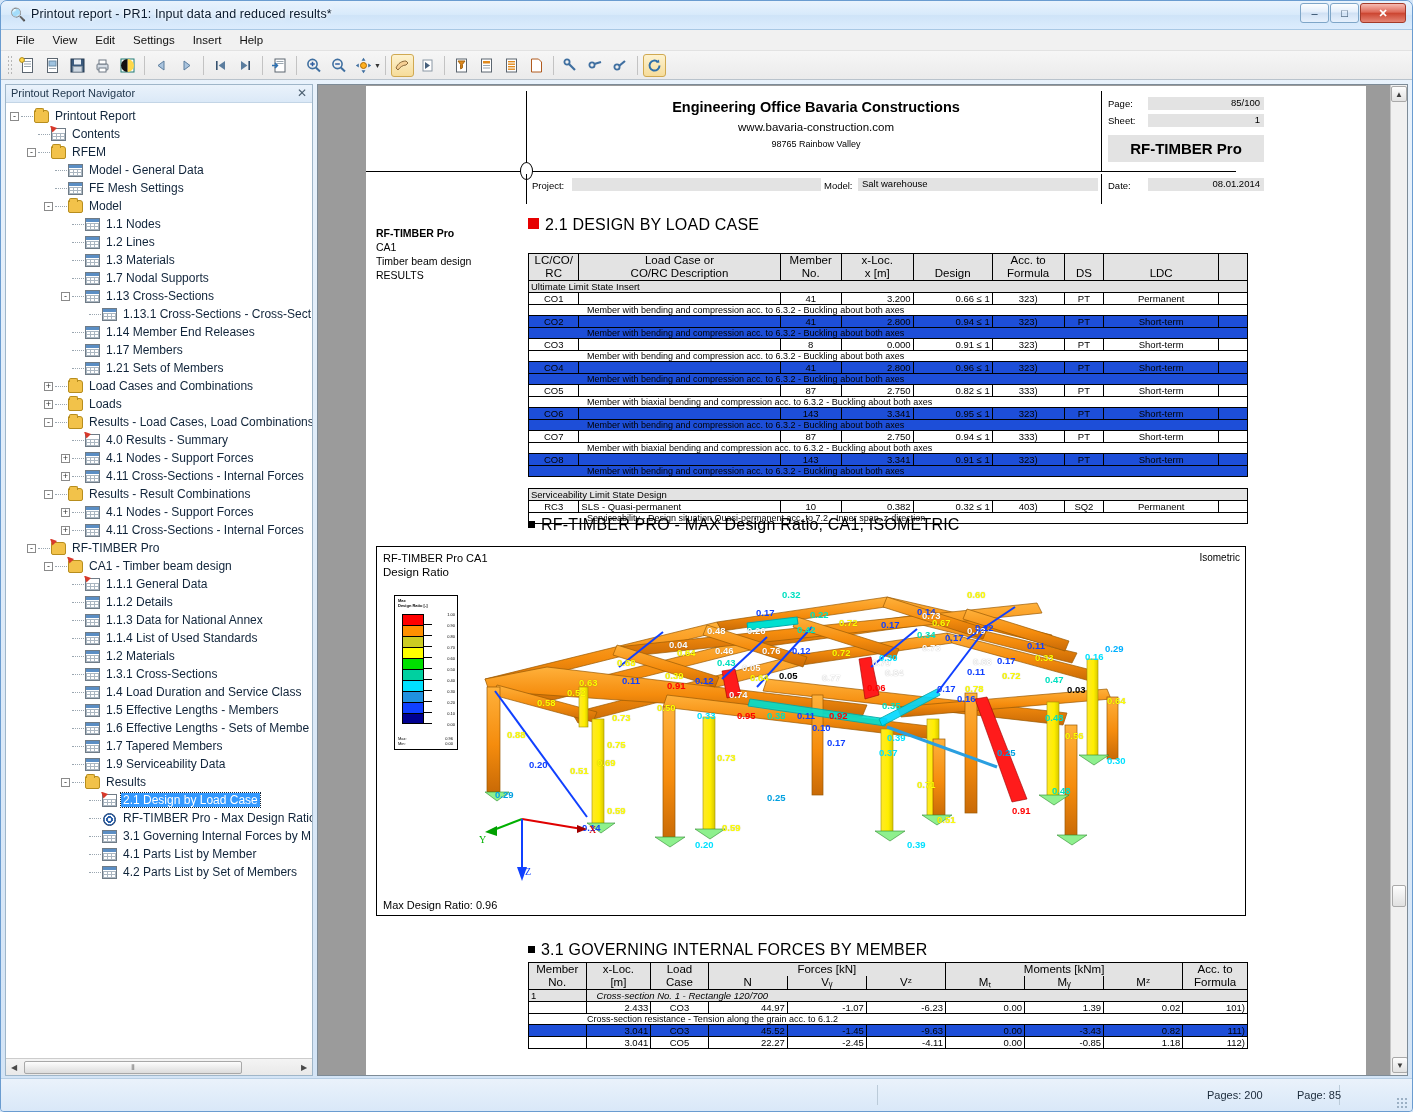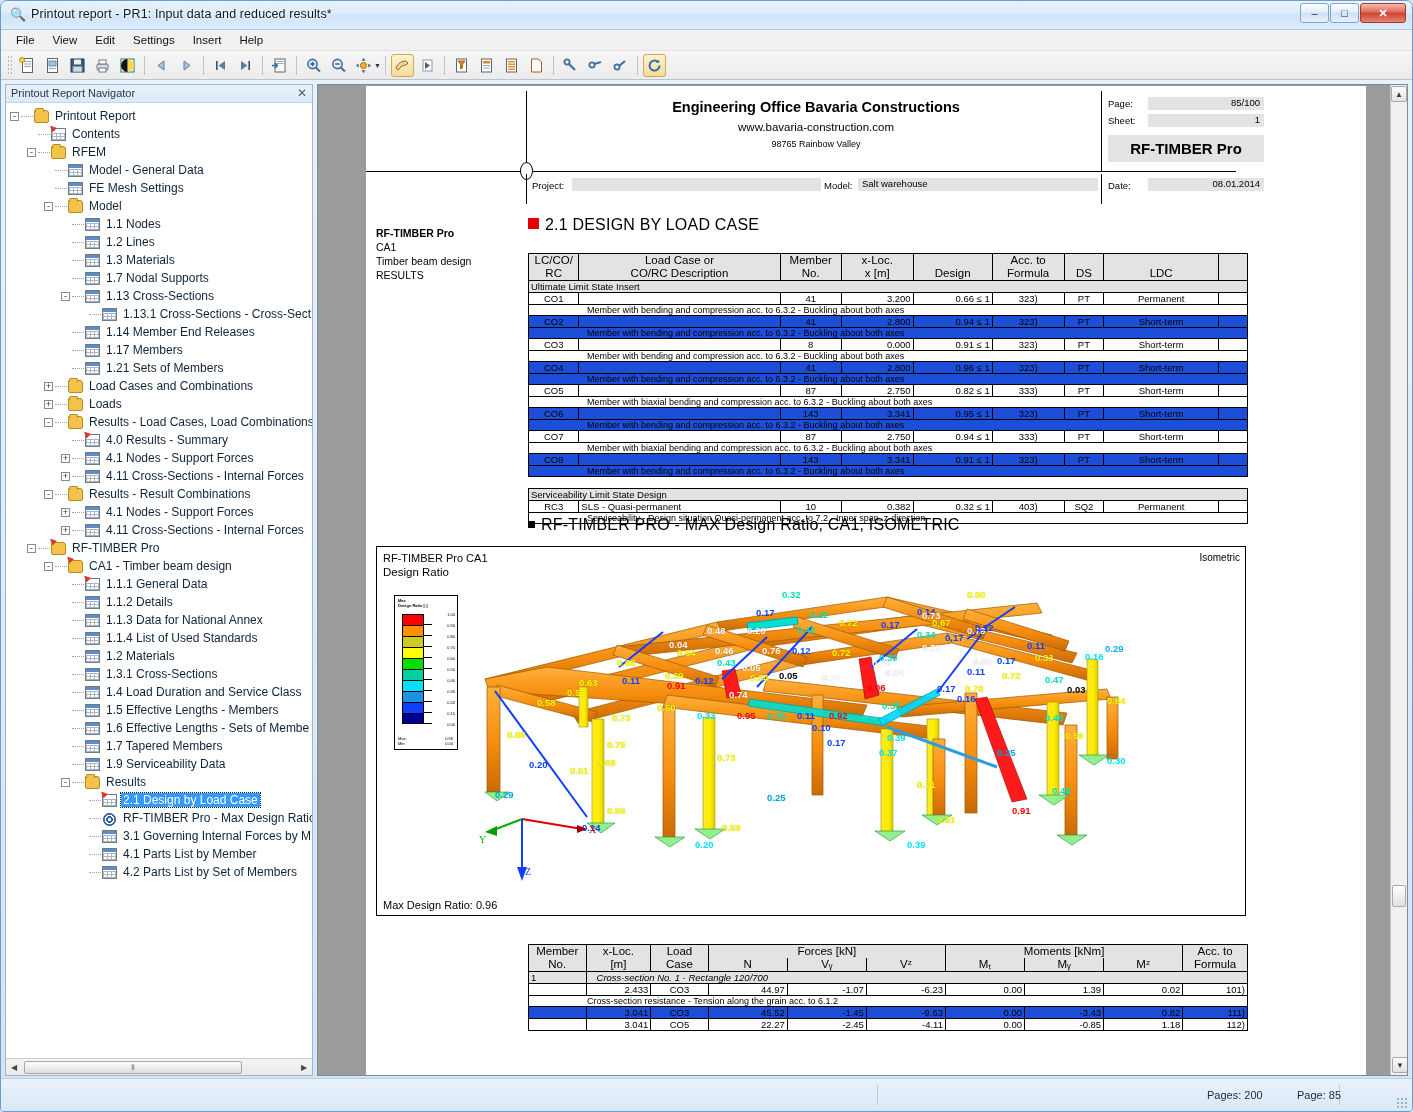--- a/index.html
+++ b/index.html
@@ -1163,20 +1163,23 @@
                 <text x="2" y="42" font-size="10" fill="#00b000" font-family="Liberation Serif, serif">Y</text>
                 <line x1="45" y1="18" x2="45" y2="74" stroke="#1040ff" stroke-width="2"></line>
                 <polygon points="40,66 45,80 50,66" fill="#1040ff"></polygon>
                 <text x="48" y="74" font-size="10" fill="#1040ff" font-family="Liberation Serif, serif">Z</text>
               </svg>
             </div>
           </div>
         </div>
 
         <div class="rp" style="left:162px; top:855px; width:720px;">
+          <div class="sechd">
+            <span class="sq blk"></span><span>3.1 GOVERNING INTERNAL FORCES BY MEMBER</span>
+          </div>
           <table class="rt" id="tbl31" style="margin-top:3px;">
               <colgroup>
                 <col style="width: 8%;">
                 <col style="width: 9%;">
                 <col style="width: 8%;">
                 <col style="width: 11%;">
                 <col style="width: 11%;">
                 <col style="width: 11%;">
                 <col style="width: 11%;">
                 <col style="width: 11%;">

